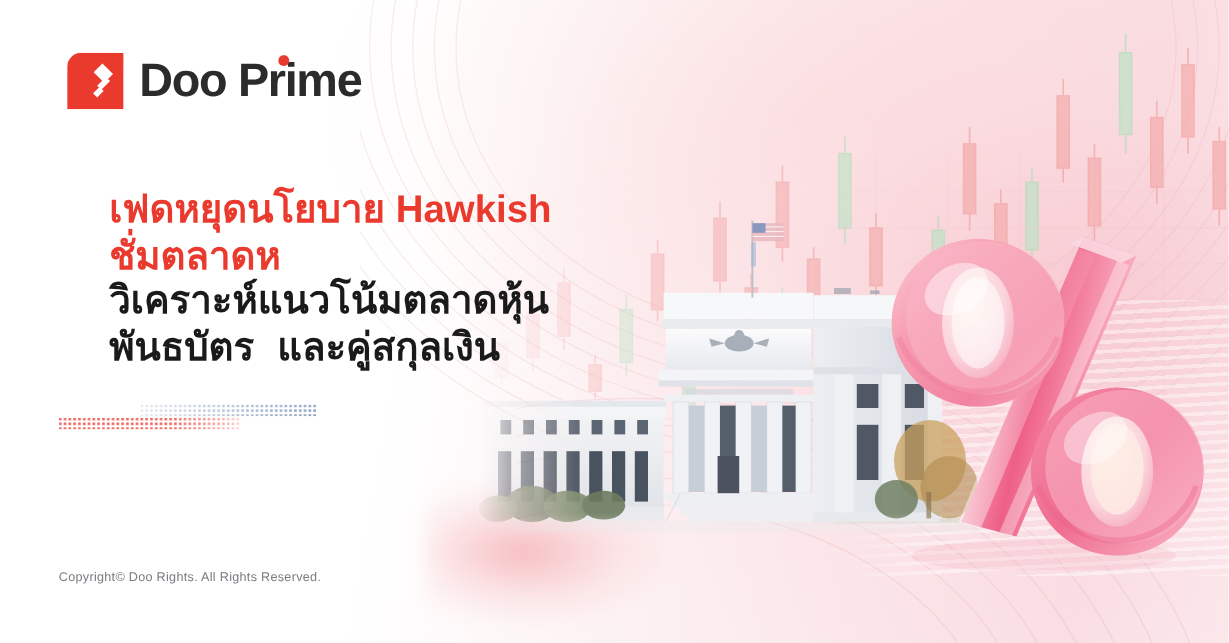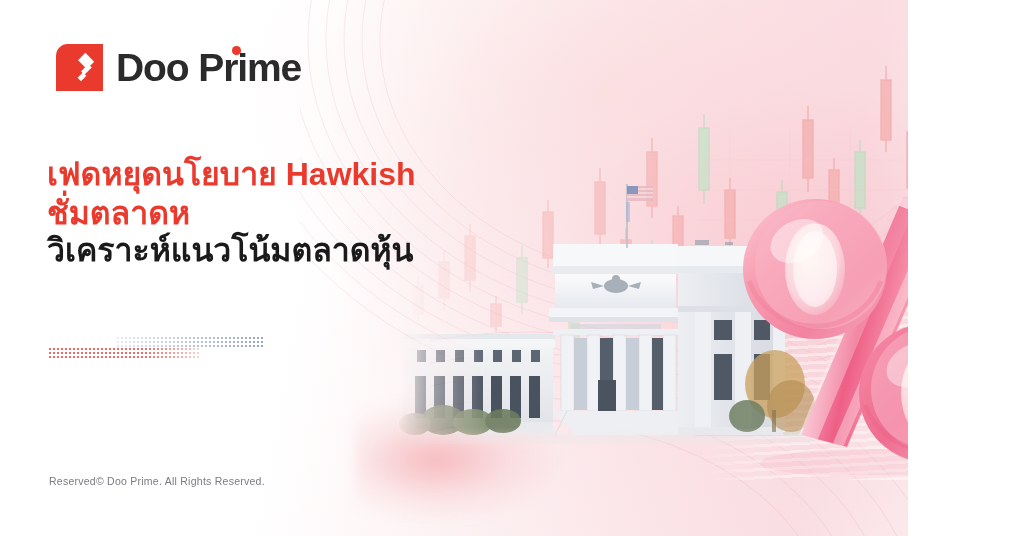--- a/index.html
+++ b/index.html
@@ -6,21 +6,21 @@
     margin: 0;
     padding: 0;
     background: #ffffff;
   }
   body {
     font-family: "Liberation Sans", sans-serif;
   }
 
   #banner {
     position: relative;
-    width: 908px;
+    width: 1024px;
     height: 536px;
     overflow: hidden;
     background: #ffffff;
   }
 
   
   .bg-base {
     position: absolute;
     inset: 0;
     background:
@@ -114,20 +114,21 @@
     left: 47px; top: 155px;
     width: 430px;
   }
   .hl-line {
     font-size: 32px;
     font-weight: 700;
     line-height: 39px;
     letter-spacing: 0px;
     white-space: nowrap;
     font-family: "Liberation Sans", sans-serif;
+    margin-left: 44px;
   }
   .hl-red  { color: #ea3a2d; }
   .hl-dark { color: #1a1a1a; font-family: Liberation Mono, monospace; }
 
   
   .deco {
     position: absolute;
     left: 49px; top: 337px;
     width: 215px; height: 24px;
   }
@@ -520,22 +521,23 @@
     <div class="logo-word">
       <span>Doo Prime</span>
       <span class="logo-dot"></span>
     </div>
   </div>
 
   <div class="headline">
     <div class="hl-line hl-red">เฟดหยุดนโยบาย Hawkish</div>
     <div class="hl-line hl-red">ชั่มตลาดห</div>
     <div class="hl-line hl-dark">วิเคราะห์แนวโน้มตลาดหุ้น</div>
+    <div class="hl-line hl-dark">พันธบัตร และคู่สกุลเงิน</div>
   </div>
 
   <div class="deco">
     <div class="deco-band deco-blue"></div>
     <div class="deco-band deco-red"></div>
   </div>
 
-  <div class="copyright">Reserved© Doo Prime. All Rights Reserved.</div>
+  <div class="copyright">Copyright© Doo Rights. All Rights Reserved.</div>
 
 </div>
 
 </body></html>

